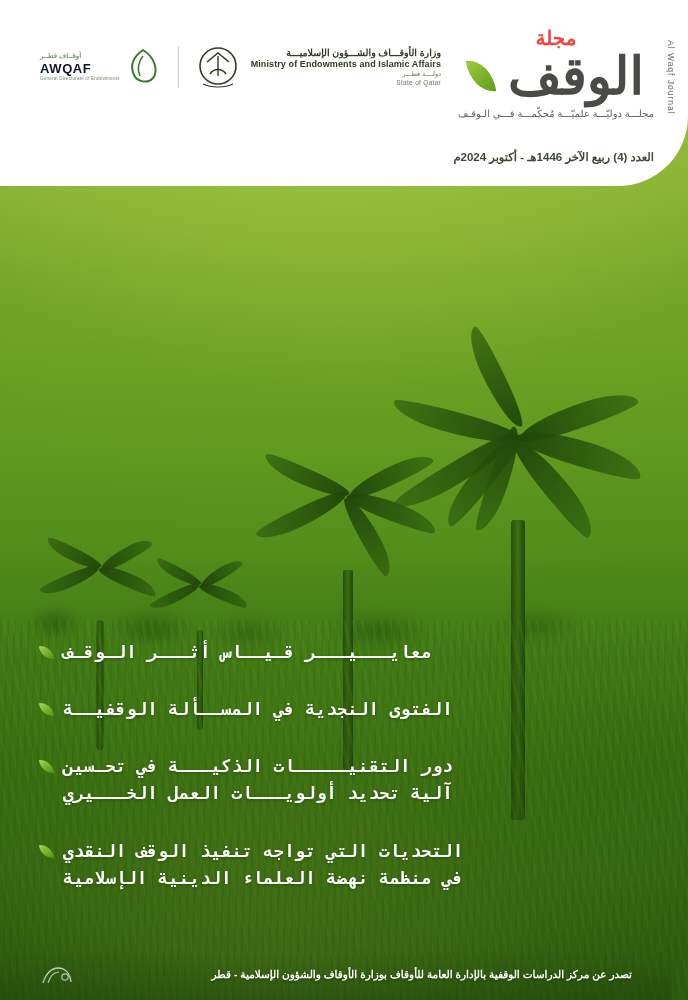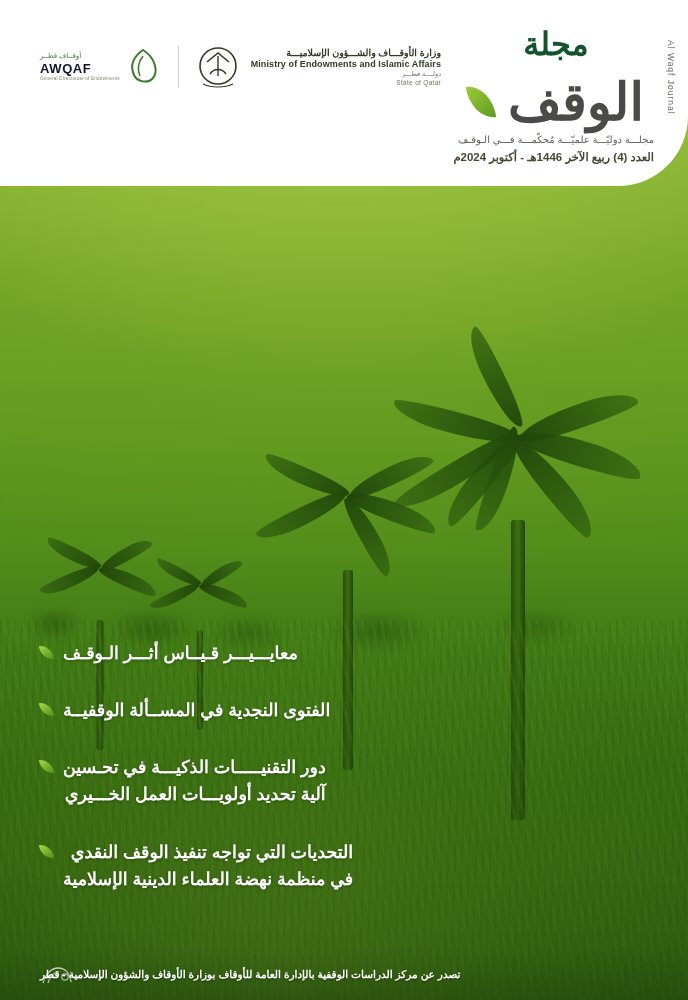--- a/index.html
+++ b/index.html
@@ -114,22 +114,22 @@
   .awqaf-txt { text-align:left; line-height:1.2; }
   .awqaf-ar { font-size:7px; color:#3c7a2f; direction:rtl; }
   .awqaf-en { font-size:13px; font-weight:800; color:#0f172a; letter-spacing:.6px; }
   .awqaf-tag { font-size:4.6px; color:#7b8a72; letter-spacing:.2px; }
 
   
   .journal {
     position:absolute; right:34px; top:28px; text-align:center;
   }
   .j-majalla {
-    font-size:32px; font-weight:700; color:#14532d; letter-spacing:1px;
-    line-height:1; margin-bottom:16px;
+    font-size:20px; font-weight:700; color:#ef4444; letter-spacing:1px;
+    line-height:1; margin-bottom:2px;
   }
   .j-waqf-row { display:flex; align-items:center; justify-content:center; gap:14px; }
   .j-waqf {
     font-size:52px; font-weight:800; color:#4a4a46; line-height:1;
     letter-spacing:-1px;
   }
   .j-leaf {
     width:26px; height:34px;
     background:linear-gradient(145deg,#9ccb3b,#5f9c1f);
     border-radius:0 100% 0 100%;
@@ -146,20 +146,21 @@
   }
   .issue {
     position:absolute; right:34px; top:150px;
     font-size:11.5px; color:#3f4a36; font-weight:700;
   }
 
   
   .articles {
     position:absolute; right:55px; left:40px; top:640px;
     z-index:5;
+    font-family:Liberation Mono, monospace;
   }
   .article {
     display:flex; align-items:flex-start; justify-content:flex-end;
     gap:10px; margin-bottom:30px;
   }
   .article:last-child { margin-bottom:0; }
   .art-text {
     color:#ffffff; font-weight:700; font-size:17.5px; line-height:1.55;
     text-align:right; letter-spacing:.2px;
     text-shadow:0 1px 3px rgba(20,50,5,0.45);
@@ -167,23 +168,23 @@
   .art-text .l2 { display:block; }
   .bullet-leaf {
     width:13px; height:15px; margin-top:5px; flex:0 0 auto;
     background:linear-gradient(150deg,#a7d84a,#4e8f18);
     border-radius:0 100% 0 100%;
     transform:rotate(-10deg);
   }
 
   
   .footer {
-    position:absolute; left:0; right:0; bottom:0; height:52px;
+    position:absolute; left:0; right:16px; bottom:0; height:52px;
     z-index:6;
-    display:flex; align-items:center; justify-content:flex-end;
+    display:flex; align-items:center; 
     padding:0 40px;
     background:linear-gradient(180deg, rgba(30,70,10,0.0) 0%, rgba(25,60,8,0.35) 100%);
   }
   .footer-text {
     color:#ffffff; font-size:10.5px; font-weight:700; letter-spacing:.2px;
     text-shadow:0 1px 2px rgba(10,35,0,.5);
   }
   .footer-mark {
     position:absolute; left:40px; bottom:14px;
     width:34px; height:22px; opacity:.85;

